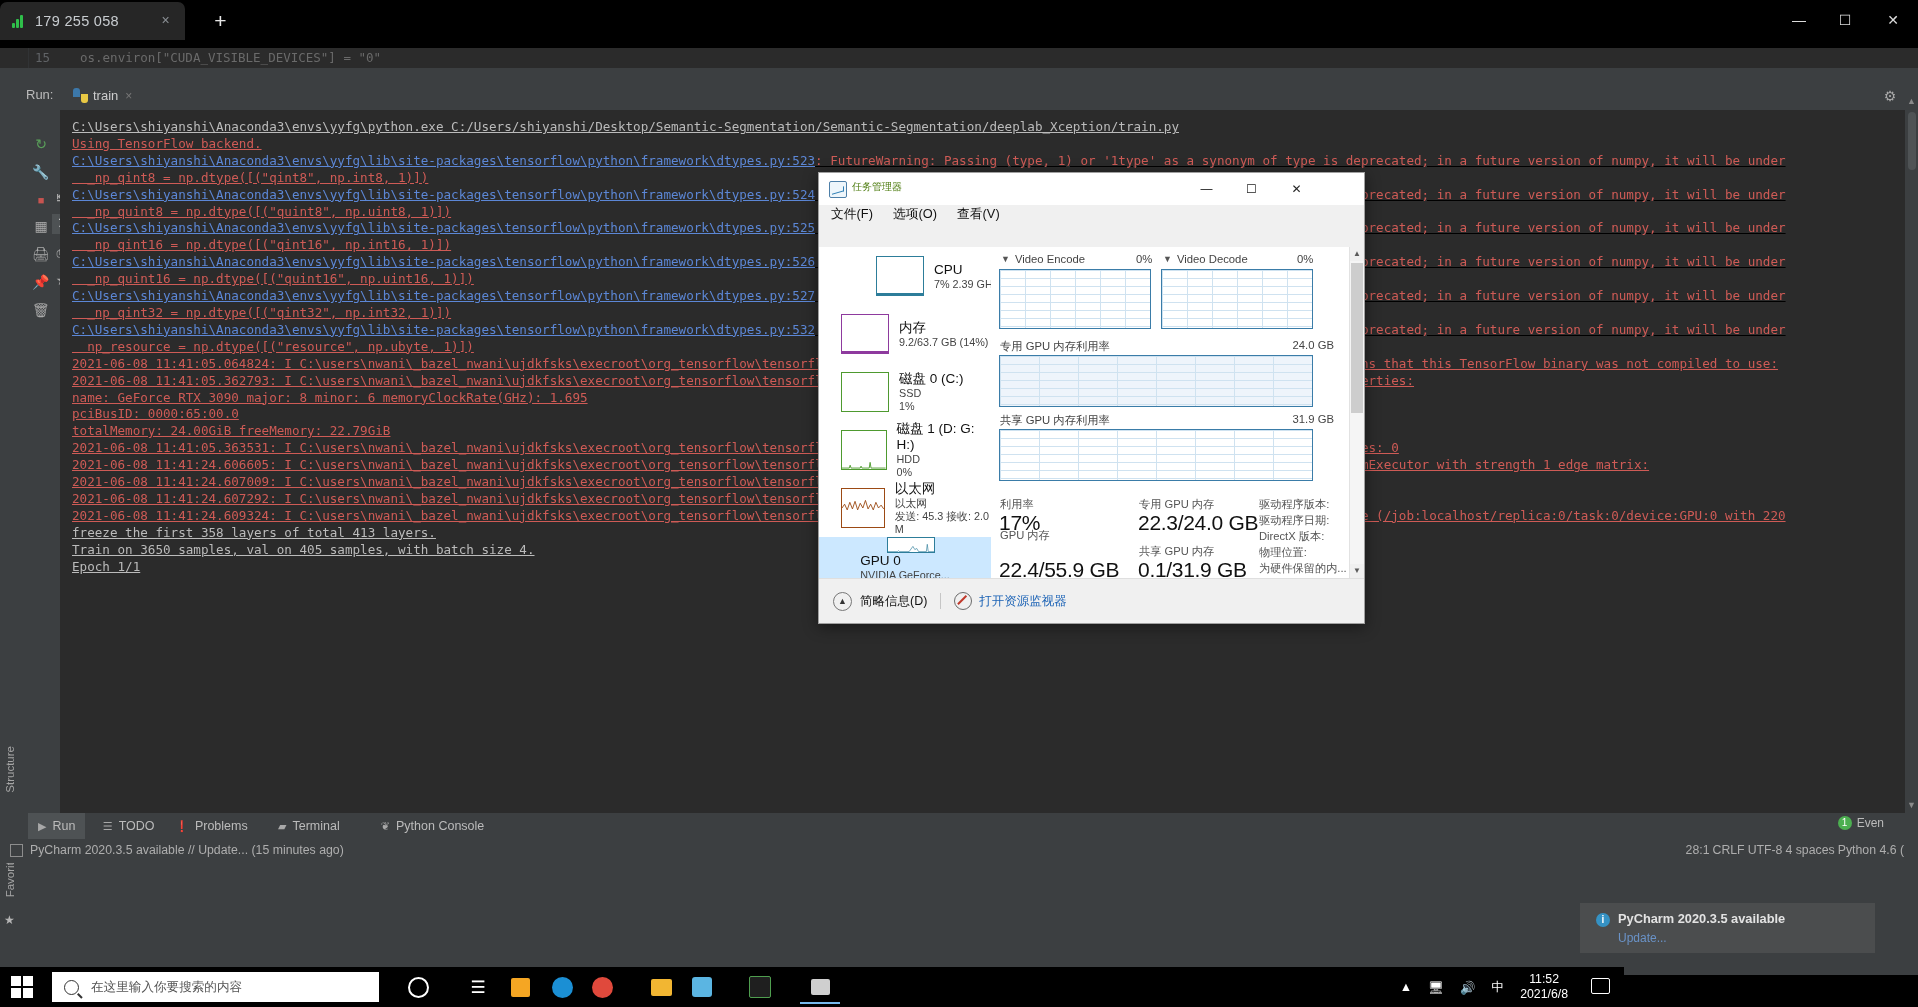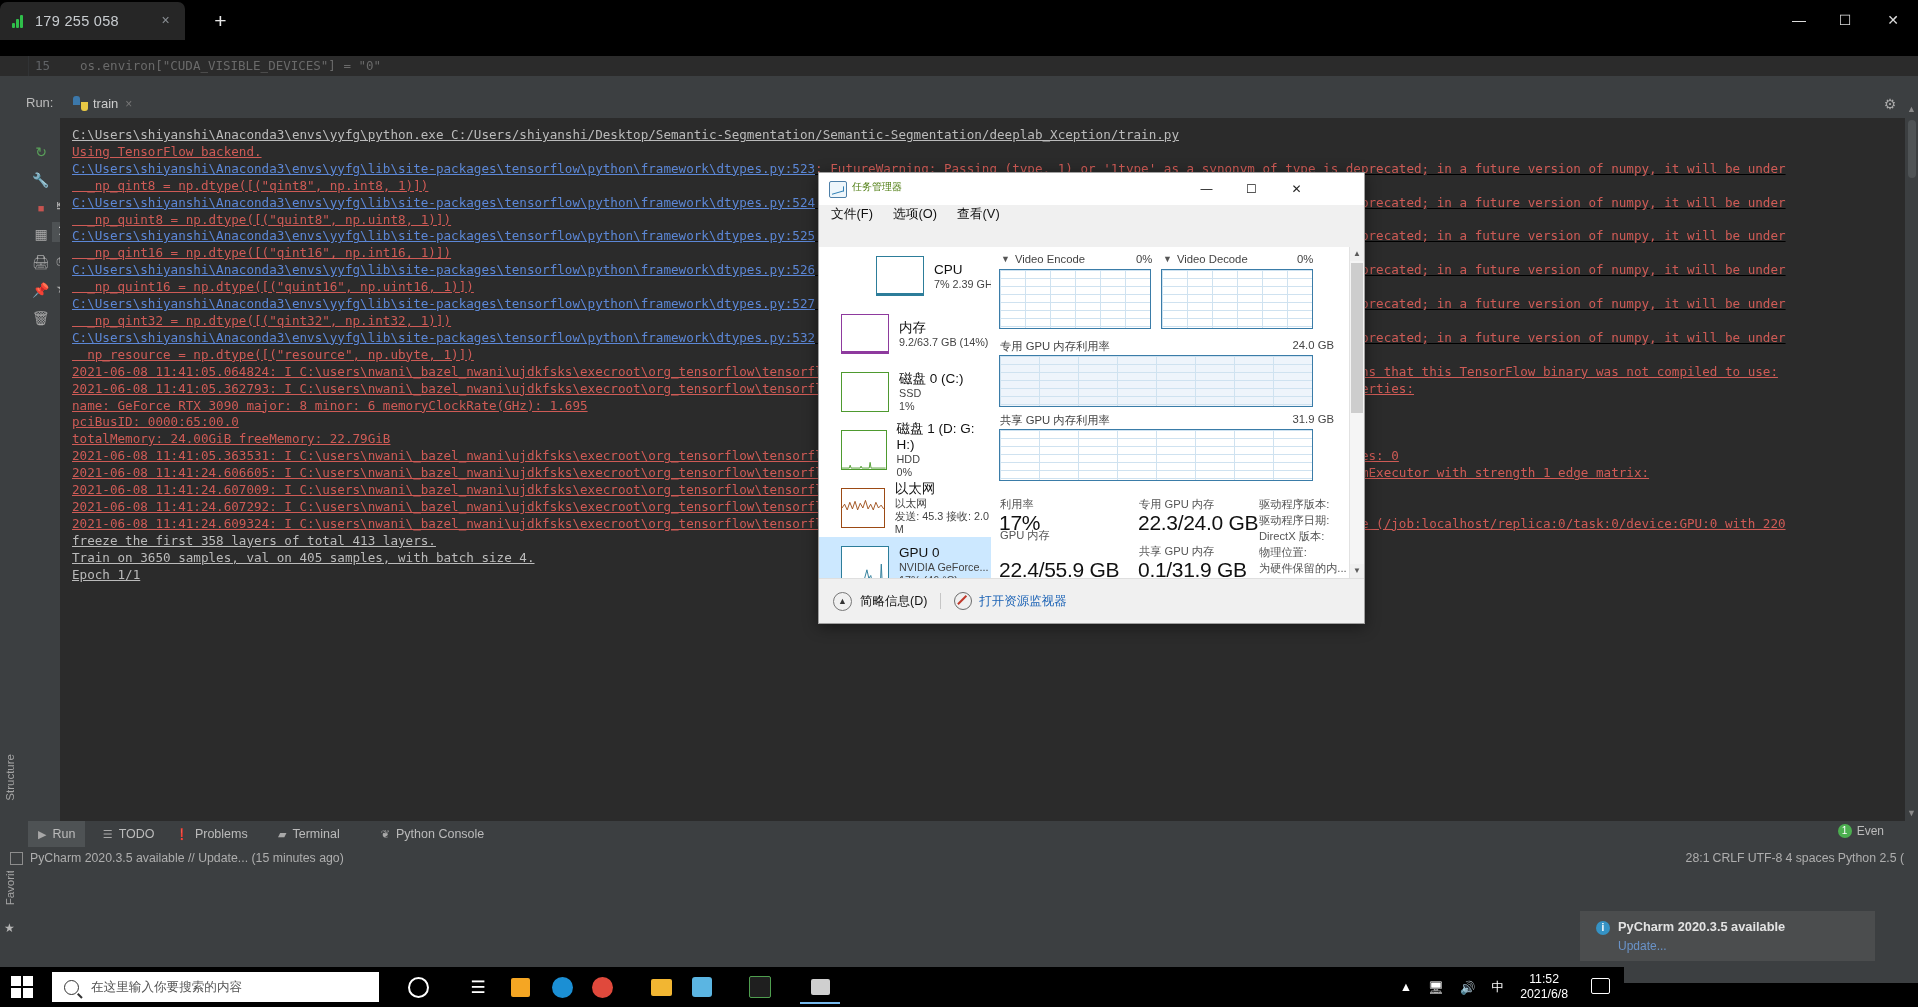--- a/index.html
+++ b/index.html
@@ -23,21 +23,21 @@
   .tab-title{color:#c8ccd0;font-size:14.5px;letter-spacing:.3px;white-space:nowrap;}
   .tab-close{position:absolute;right:12px;top:11px;width:15px;height:15px;color:#8a8f94;font-size:14px;
      line-height:15px;text-align:center;}
   .newtab{position:absolute;left:207px;top:8px;width:27px;height:26px;color:#e6e6e6;font-size:21px;
      text-align:center;line-height:26px;}
   .wincontrols{position:absolute;right:0;top:0;height:40px;display:flex;}
   .wincontrols div{width:46px;height:40px;color:#dcdcdc;font-size:14px;display:flex;align-items:center;justify-content:center;}
   .wincontrols div.close-win{width:50px;}
 
   
-  .ide{position:absolute;left:0;top:56px;width:1918px;height:927px;background:#3c3f41;}
+  .ide{position:absolute;left:0;top:48px;width:1918px;height:927px;background:#3c3f41;}
 
   .editor-strip{position:absolute;left:0;top:0;width:1918px;height:20px;background:#2b2b2b;overflow:hidden;}
   .editor-strip .ln{position:absolute;left:35px;top:2px;color:#606366;font-size:12.5px;font-family:"DejaVu Sans Mono",monospace;}
   .editor-strip .code{position:absolute;left:80px;top:2px;color:#6a6a6a;font-size:12.5px;font-family:"DejaVu Sans Mono",monospace;}
   .editor-strip .gutterline{position:absolute;left:28px;top:0;width:1px;height:20px;background:#313335;}
   .collapse-chip{position:absolute;left:920px;top:34px;width:60px;height:22px;background:#4e5254;border-radius:3px;
       display:flex;align-items:center;justify-content:center;color:#c0c0c0;font-size:12px;}
 
   .runtoolbar{position:absolute;left:0;top:33px;width:1918px;height:29px;background:#3c3f41;border-bottom:1px solid #323232;}
   .run-label{position:absolute;left:26px;top:6px;color:#bbbbbb;font-size:13px;}
@@ -102,21 +102,21 @@
   .tm-menu{position:absolute;left:12px;top:33px;display:flex;gap:20px;font-size:12.8px;color:#111;}
   .tm-menu span{cursor:default;}
 
   .tm-tabs{position:absolute;left:0;top:53px;width:545px;height:21px;border-bottom:1px solid #d9d9d9;}
   .tm-tab{position:absolute;top:0;height:21px;padding:0 7px;font-size:12.6px;color:#111;display:flex;align-items:center;}
   .tm-tab.active{background:#fff;border:1px solid #d2d2d2;border-bottom:1px solid #fff;}
 
   .tm-body{position:absolute;left:0;top:74px;width:545px;height:331px;background:#fff;}
   .tm-list{position:absolute;left:0;top:0;width:172px;height:331px;background:#fff;border-right:1px solid #dcdcdc;overflow:hidden;}
   .tm-item{position:absolute;left:0;width:172px;height:58px;display:flex;align-items:center;}
-  .tm-item.sel{background:#cce8ff;}
+  .tm-item.sel{background:#cce8ff;flex-direction:column;}
   .tm-thumb{width:48px;height:40px;margin-left:22px;margin-right:10px;background:#fff;position:relative;box-sizing:border-box;}
   .tm-itxt{display:flex;flex-direction:column;justify-content:center;}
   .tm-itxt .n{font-size:13.5px;color:#111;line-height:16px;}
   .tm-itxt .s{font-size:10.8px;color:#444;line-height:13px;}
   .spark{position:absolute;left:0;bottom:0;width:100%;height:100%;}
 
   .tm-detail{position:absolute;left:172px;top:0;width:373px;height:331px;background:#fff;overflow:hidden;}
   .gchart-hdr{font-size:11.3px;color:#444;display:flex;align-items:center;}
   .gchart-hdr .chev{margin-right:5px;font-size:9px;color:#555;}
   .gbox{border:1px solid #3a7ca8;background:#fff;position:relative;box-sizing:border-box;}
@@ -262,21 +262,21 @@
     <div class="statusbar">
       <div class="sb-left">
         <span class="sq"></span>
         <span>PyCharm 2020.3.5 available // Update... (15 minutes ago)</span>
       </div>
       <div class="sb-right">
           <span>28:1</span>
           <span>CRLF</span>
           <span>UTF-8</span>
           <span>4 spaces</span>
-          <span>Python 2.5 (</span>
+          <span>Python 4.6 (</span>
         </div>
     </div>
 
     <div class="notif">
       <div class="ico">i</div>
       <div class="t1">PyCharm 2020.3.5 available</div>
       <div class="t2">Update...</div>
     </div>
   </div>
 

